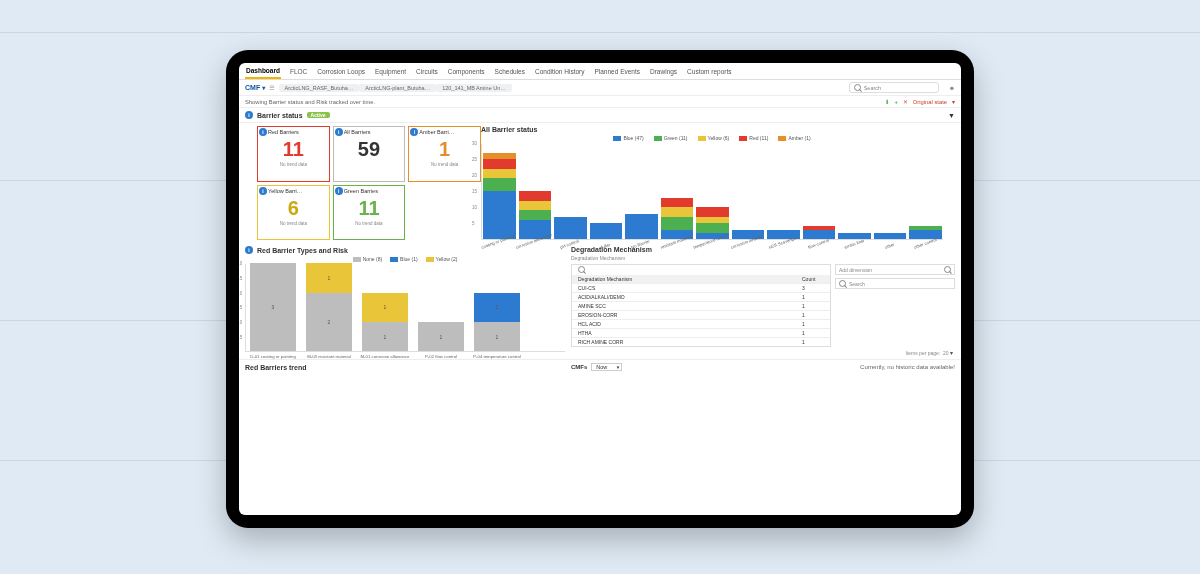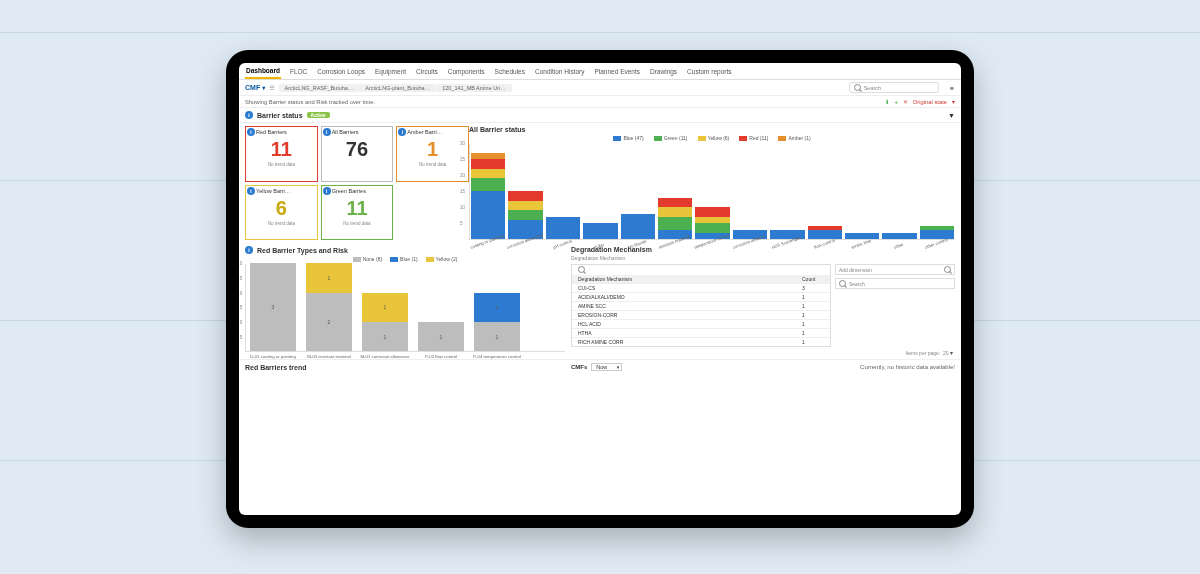--- a/index.html
+++ b/index.html
@@ -19,21 +19,21 @@
   
   .descrow { display: flex; align-items: center; padding: 2px 6px; font-size: 5.8px; color: #666; border-bottom: 1px solid #eee; }
   .descrow .right { margin-left: auto; display: flex; align-items: center; gap: 5px; }
   .linktext { color: #cc3a2e; }
   .filtericon { color: #333; }
   
   .panelhead { display: flex; align-items: center; gap: 4px; padding: 3px 6px; font-weight: 700; font-size: 7px; border-bottom: 1px solid #eee; }
   .info { width: 8px; height: 8px; border-radius: 50%; background: #2c7bd0; color: #fff; display: inline-flex; align-items: center; justify-content: center; font-size: 5px; font-style: normal; font-weight: 700; }
   .activebadge { background: #8bc34a; color: #fff; padding: 0 4px; font-size: 5px; border-radius: 2px; }
   
-  .row1 { display: flex; gap: 0; padding: 3px 6px; }
+  .row1 { display: flex; gap: 0; padding: 3px 18px; }
   .cards { width: 224px; display: grid; grid-template-columns: repeat(3, 1fr); grid-template-rows: repeat(2, 1fr); gap: 3px; }
   .card { border: 1px solid; padding: 2px; display: flex; flex-direction: column; align-items: center; justify-content: flex-start; position: relative; }
   .card .ctitle { font-size: 5.5px; align-self: flex-start; margin-left: 8px; }
   .card .ci { position: absolute; left: 1px; top: 1px; }
   .card .cval { font-size: 20px; font-weight: 700; margin: 3px 0 1px 0; }
   .card .cfoot { font-size: 4.5px; color: #888; }
   .chartbox1 { flex: 1; }
   .charttitle { font-size: 7px; font-weight: 700; margin-bottom: 2px; }
   .legend { display: flex; justify-content: center; gap: 10px; font-size: 5px; color: #555; margin-bottom: 3px; }
   .swatch { display: inline-block; width: 8px; height: 5px; vertical-align: middle; margin-right: 2px; }
@@ -140,21 +140,21 @@
     <div class="cards" id="cards">
           <div class="card" style="border-color: rgb(226, 59, 46);">
             <span class="info ci">i</span>
     <div class="ctitle">Red Barriers</div>
     <div class="cval" style="color:#e23b2e">11</div>
     <div class="cfoot">No trend data</div>
           </div>
           <div class="card" style="border-color: rgb(187, 187, 187);">
             <span class="info ci">i</span>
     <div class="ctitle">All Barriers</div>
-    <div class="cval" style="color:#333">76</div>
+    <div class="cval" style="color:#333">59</div>
     <div class="cfoot"></div>
           </div>
           <div class="card" style="border-color: rgb(229, 143, 42);">
             <span class="info ci">i</span>
     <div class="ctitle">Amber Barri…</div>
     <div class="cval" style="color:#e58f2a">1</div>
     <div class="cfoot">No trend data</div>
           </div>
           <div class="card" style="border-color: rgb(233, 198, 57);">
             <span class="info ci">i</span>

